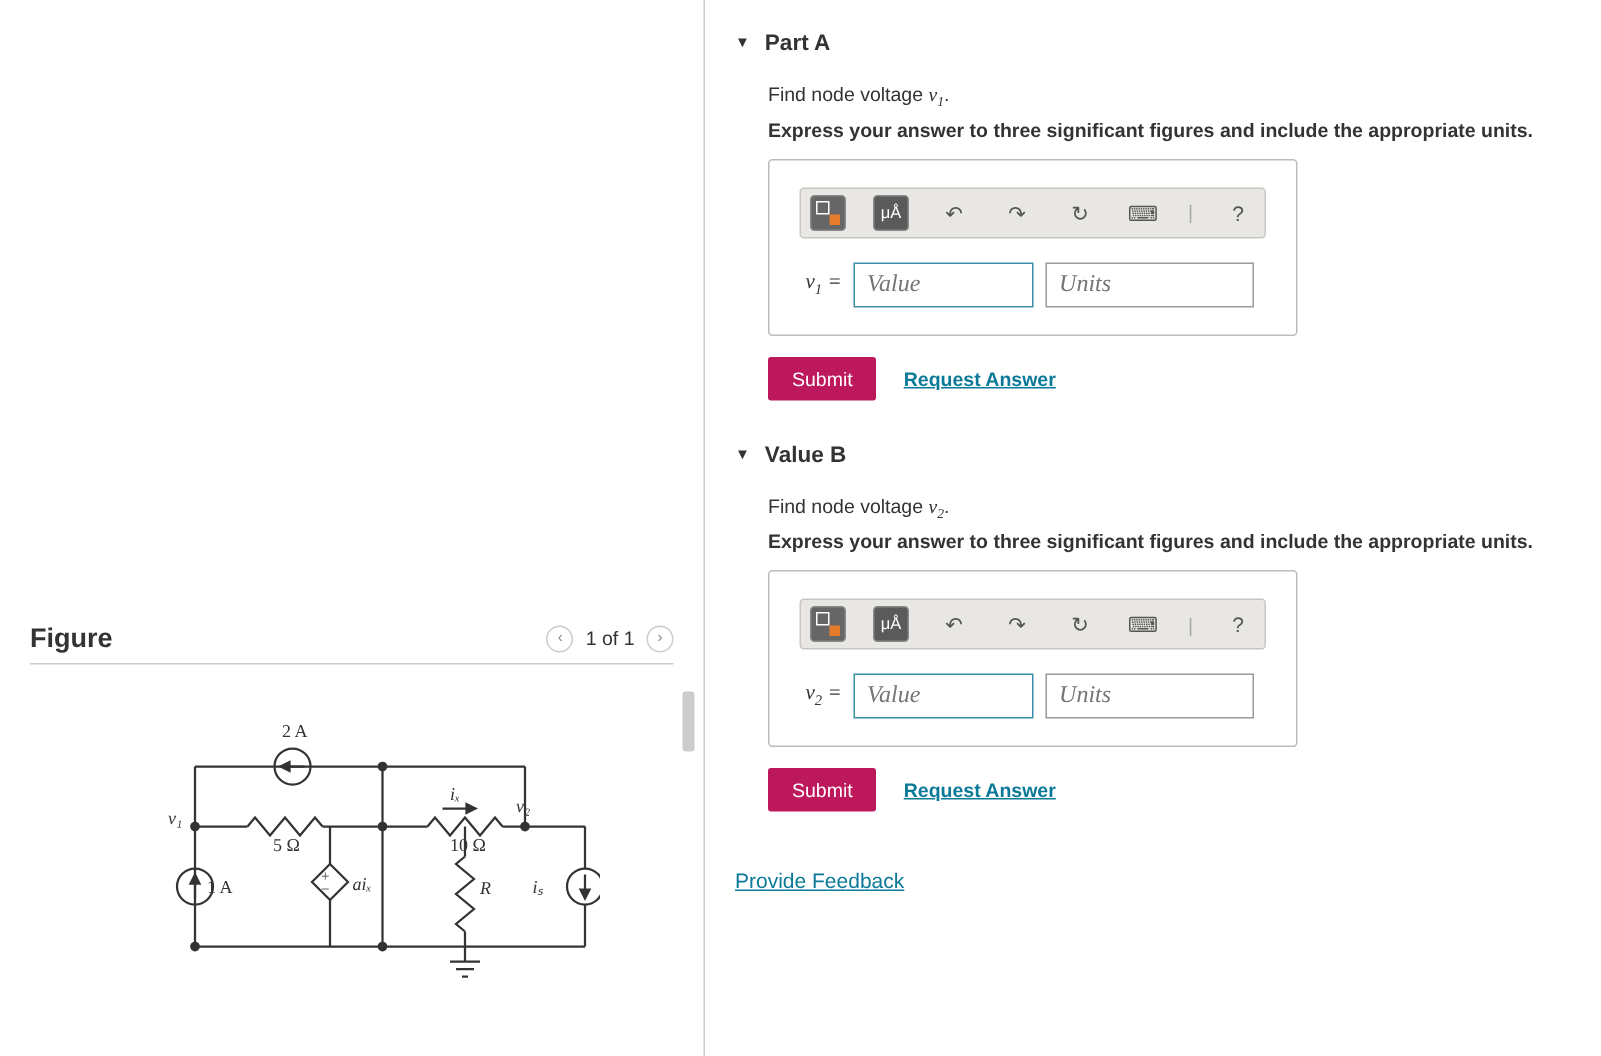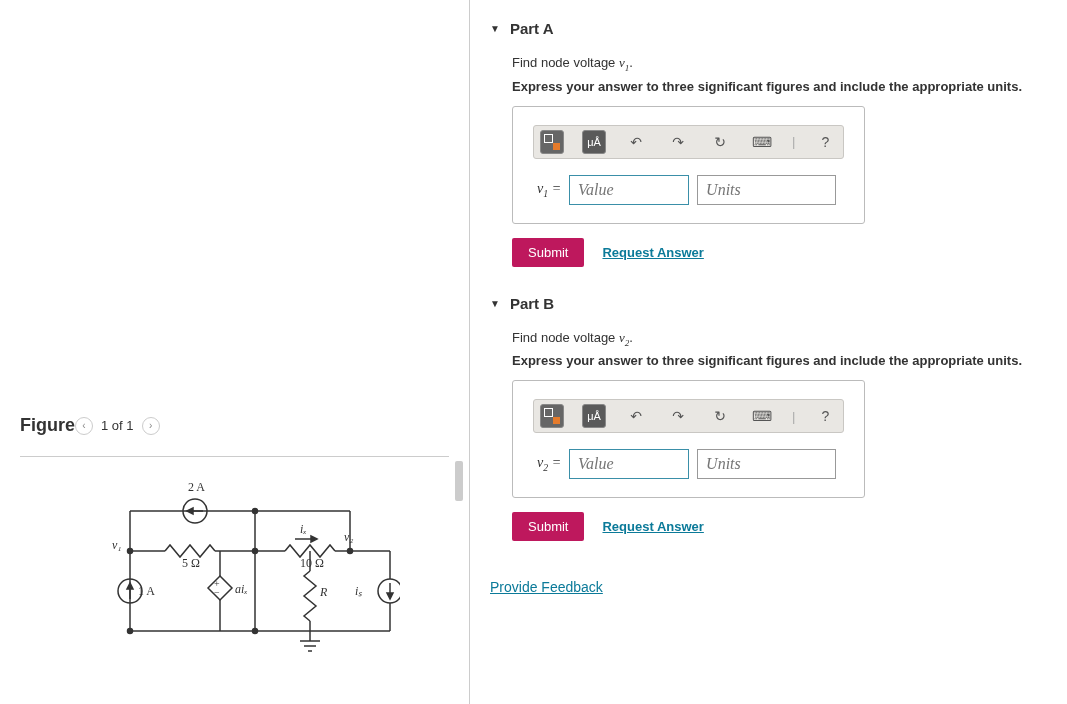--- a/index.html
+++ b/index.html
@@ -24,25 +24,25 @@
     background: #e8f4f8;
     border: 1px solid #cce5ed;
     padding: 12px 10px;
     font-size: 13px;
   }
   .problem-statement a { color: #0077aa; text-decoration: underline; }
   .italic-var { font-style: italic; font-family: 'Times New Roman', serif; }
   .figure-section { margin-top: auto; padding-bottom: 20px;}
   .figure-header {
     display: flex;
-    justify-content: flex-start;
+    justify-content: space-between;
     align-items: center;
     border-bottom: 1px solid #ccc;
-    padding-bottom: 20px;
-    margin-bottom: 4px;
+    padding-bottom: 6px;
+    margin-bottom: 18px;
   }
   .figure-header h2 { font-size: 18px; font-weight: bold; color: #333; }
   .nav-controls { display: flex; align-items: center; gap: 8px; font-size: 13px; }
   .nav-btn {
     width: 18px; height: 18px; border: 1px solid #ccc; border-radius: 50%;
     display: flex; align-items: center; justify-content: center;
     font-size: 10px; color: #888; background: #fff; cursor: pointer;
   }
   .figure-image { text-align: center; padding: 10px 0 0 30px; position:relative;}
   .scroll-thumb{position:absolute;right:-14px;top:0;width:8px;height:40px;background:#ccc;border-radius:2px;}
@@ -212,21 +212,21 @@
     </div>
     <div class="action-row">
       <button class="submit-btn">Submit</button>
       <span class="link">Request Answer</span>
     </div>
   </div>
 
   
   <div class="part-header">
     <span class="caret">▼</span>
-    <span>Part B</span>
+    <span>Value B</span>
   </div>
   <div class="part-body">
     <div class="find-text">
       <span>Find node voltage </span><span class="italic-var"><span>v</span><sub>2</sub></span><span>.</span>
     </div>
     <div class="instruction">Express your answer to three significant figures and include the appropriate units.</div>
     <div class="answer-box">
       <div class="toolbar">
         <div class="tb-btn template"></div>
         <div class="tb-btn">μÅ</div>

